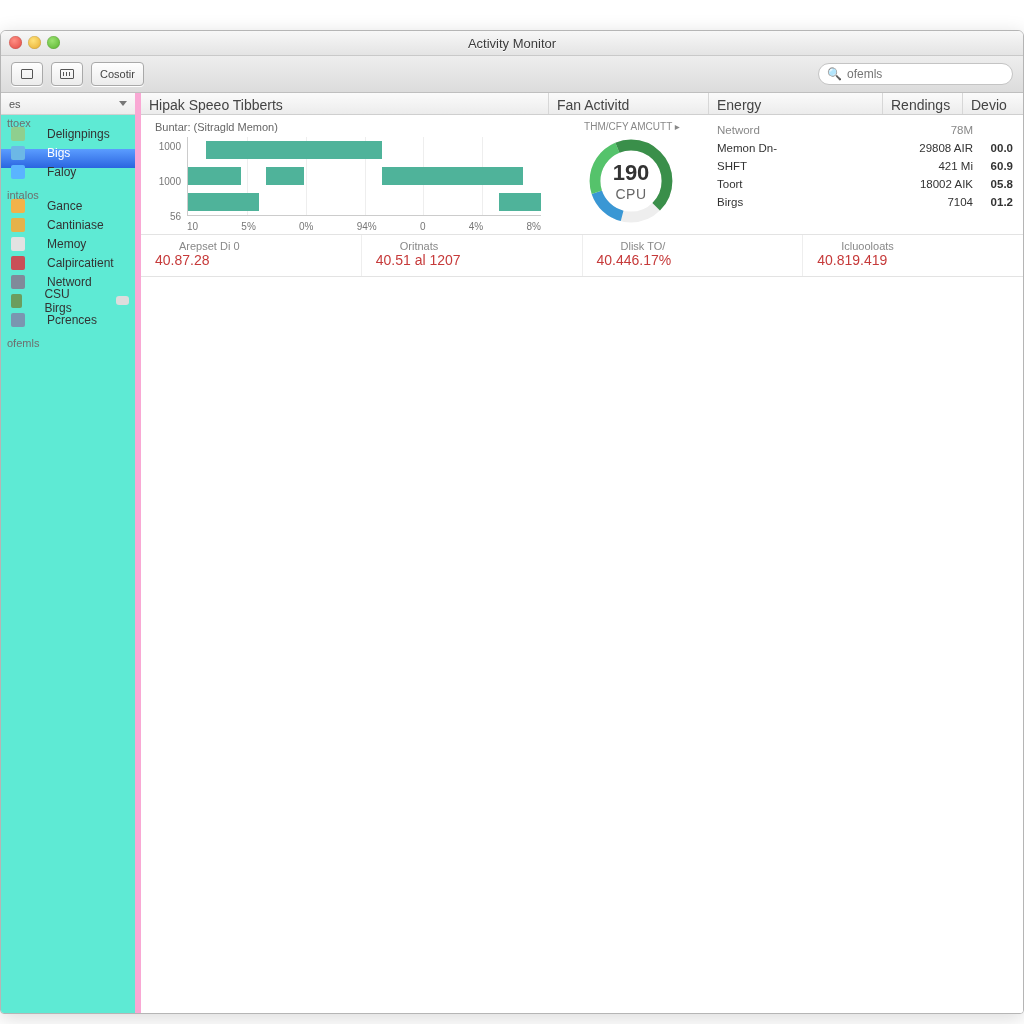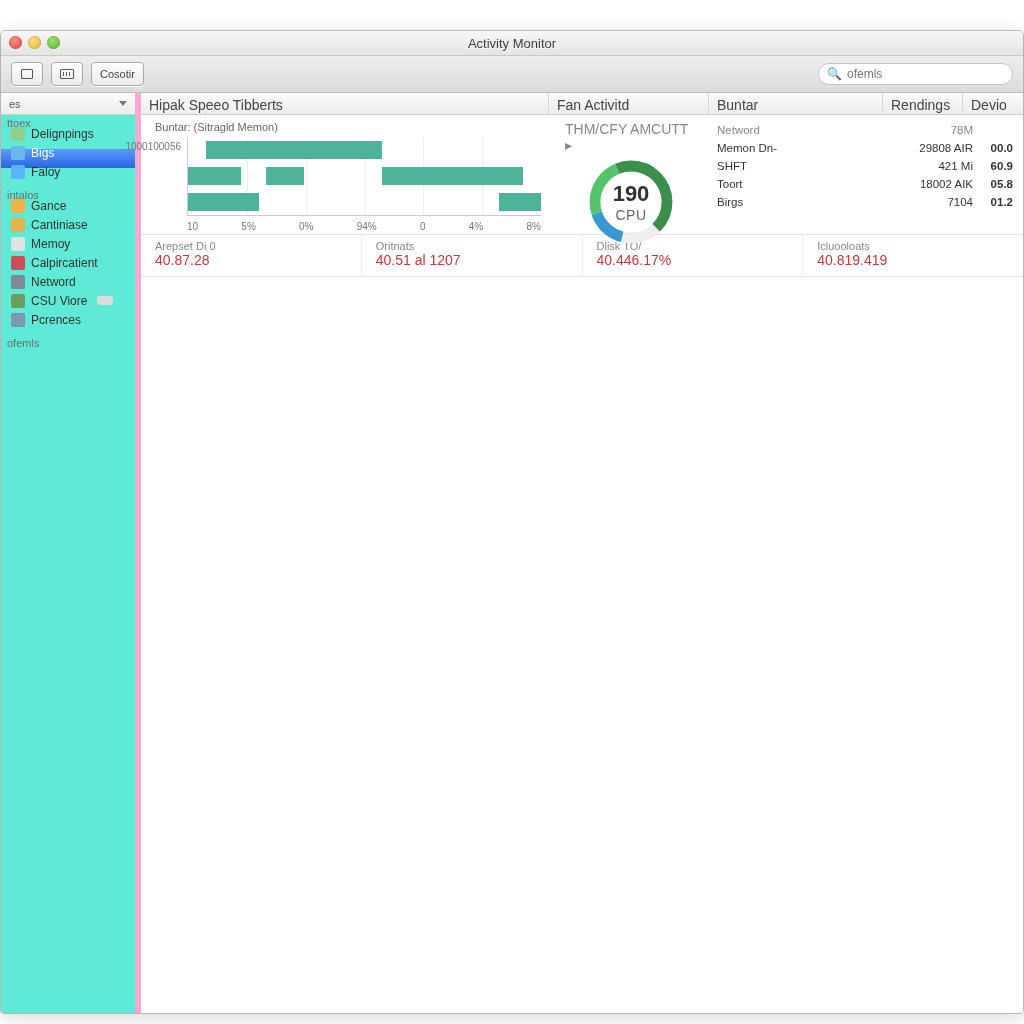--- a/index.html
+++ b/index.html
@@ -18,41 +18,41 @@
   .tb-btn { height:24px; min-width:32px; padding:0 8px; border:1px solid #a9a9a9; border-radius:4px; background:linear-gradient(#fefefe,#ececec); font-size:11px; color:#444; display:flex; align-items:center; justify-content:center; box-shadow:0 1px 0 #fff;}
   .tb-btn.icon { padding:0; width:32px;}
   .tb-spacer{flex:1;}
   .search{ height:22px; width:195px; border:1px solid #c4c4c4; border-radius:11px; background:#fff; display:flex; align-items:center; padding:0 8px; gap:5px; color:#aaa;}
   .search input{ border:none; outline:none; font-size:12px; color:#888; width:100%; background:transparent;}
   
   .cols { display:flex; height:calc(100% - 62px);}
   .sidebar { width:140px; border-right:6px solid #f9a8d4; background:#5eead4; font-size:12px; overflow:hidden;}
   .sb-pop { height:22px; border-bottom:1px solid #d0d0d0; background:linear-gradient(#fbfbfb,#ececec); width:100%; display:flex; align-items:center; padding:0 8px; font-size:11px; color:#555; justify-content:space-between;}
   .sb-sec { padding:2px 8px 1px 6px; color:#6e6e6e; font-size:11px;}
-  .sb-item { display:flex; align-items:center; height:19px; padding:0 6px 12px 10px; gap:6px; color:#333;}
+  .sb-item { display:flex; align-items:center; height:19px; padding:0 6px 12px 10px; gap:22px; color:#333;}
   .sb-item.selected{ background:linear-gradient(#5b9dff,#2a65e0); color:#fff;}
   .sb-icon{ width:14px; height:14px; border-radius:2px; display:inline-block;}
   .main { flex:1; display:flex; flex-direction:column; }
   
   .hdr { height:22px; display:flex; border-bottom:1px solid #cfcfcf; background:linear-gradient(#fbfbfb,#ececec); font-size:14px; color:#444;}
   .hdr > div{ border-right:1px solid #d7d7d7; padding:4px 8px; white-space:nowrap; overflow:hidden;}
   .hdr .col1{width:408px;}
   .hdr .col2{width:160px;}
   .hdr .col3{flex:1;}
   .hdr .col4{width:80px;}
   .hdr .col5{width:60px; border-right:none;}
   
   .panels{ height:120px; display:flex; border-bottom:1px solid #e3e3e3;}
   .pcol{ padding:6px 10px 4px 14px;}
   .pcol1{width:408px; position:relative;}
   .pcol2{width:160px; text-align:center;}
   .pcol3{flex:1; padding-left:8px;}
   .p-subtitle{ font-size:11px; color:#666; margin-bottom:3px;}
   
-  .yaxis{ position:absolute; left:10px; top:26px; bottom:12px; width:30px; text-align:right; font-size:10px; color:#777; display:flex; flex-direction:row; justify-content:flex-end;}
+  .yaxis{ position:absolute; left:10px; top:26px; bottom:12px; width:30px; text-align:right; font-size:10px; color:#777; display:flex; flex-direction:column; justify-content:space-between;}
   .bars{ position:absolute; left:46px; right:8px; top:22px; bottom:18px; border-left:1px solid #ccc; border-bottom:1px solid #ccc; }
   .barrow{ height:33.3%; display:flex; align-items:center;}
   .bar{ height:18px; background:#4fb39a;}
   .grid-v{position:absolute; top:0; bottom:0; width:0; border-left:1px solid #eee;}
   .xaxis{position:absolute; left:46px; right:8px; bottom:2px; display:flex; justify-content:space-between; font-size:10px; color:#777;}
   
   .gauge{ width:90px; height:90px; margin:4px auto 0; position:relative;}
   .gauge svg{width:100%;height:100%;}
   .gauge-center{position:absolute; top:0;left:0;right:0;bottom:0; display:flex;flex-direction:column;align-items:center;justify-content:center;}
   .gauge-val{font-size:22px; font-weight:600; color:#333;}
@@ -61,21 +61,21 @@
   .etab{font-size:11.5px; color:#333;}
   .erow{display:flex; height:18px; align-items:center;}
   .erow .en{flex:1;}
   .erow .ev{width:70px; text-align:right;}
   .erow .ev2{width:40px; text-align:right; padding-left:4px;font-weight:bold;}
   .eh{color:#888;}
   
   .summ{ height:42px; display:flex; border-bottom:1px solid #e3e3e3;}
   .sumcell{ flex:1; padding:5px 14px 4px 14px; border-left:1px solid #eee;}
   .sumcell:first-child{border-left:none;}
-  .slabel{font-size:11px; color:#888;}
+  .slabel{font-size:11px; color:#888;margin-left:24px;}
   .svalue{font-size:14px; color:#c63a3a; }
   .content{flex:1; background:#fff;}
   .caret{display:inline-block; width:0;height:0; border-left:4px solid transparent; border-right:4px solid transparent; border-top:5px solid #777;}
   .badge{ width:16px; height:9px; border-radius:3px; background:#ddd; margin-left:4px;}
   .mag{font-size:12px; color:#999;}
   .tb-rect{width:12px;height:10px;border:1.5px solid #555; border-radius:1px;}
   .tb-kbd{width:14px;height:10px;border:1.5px solid #555;border-radius:1px;position:relative;}
   .tb-kbd::after{content:"";position:absolute;left:2px;top:2px;right:2px;bottom:2px;background:repeating-linear-gradient(90deg,#555 0 1px,transparent 1px 3px);}
 </style>
 </head>
@@ -148,37 +148,37 @@
           <div class="sb-item">
             <span class="sb-icon" style="background: rgb(201, 79, 87);"></span>
             <span>Calpircatient</span>
           </div>
           <div class="sb-item">
             <span class="sb-icon" style="background: rgb(128, 138, 154);"></span>
             <span>Netword</span>
           </div>
           <div class="sb-item">
             <span class="sb-icon" style="background: rgb(107, 158, 94);"></span>
-            <span>CSU Viore</span>
+            <span>CSU Birgs</span>
             <span class="badge"></span>
           </div>
           <div class="sb-item">
             <span class="sb-icon" style="background: rgb(122, 150, 176);"></span>
             <span>Pcrences</span>
           </div>
         </div>
       <div class="sb-sec">ofemls</div>
     </div>
 
     <div class="main">
 
       <div class="hdr">
         <div class="col1">Hipak Speeo Tibberts</div>
         <div class="col2"><span>Fan Activitd</span></div>
-        <div class="col3">Buntar</div>
+        <div class="col3">Energy</div>
         <div class="col4">Rendings</div>
         <div class="col5">Devio</div>
       </div>
 
       <div class="panels">
 
         <div class="pcol pcol1">
           <div class="p-subtitle">Buntar: (Sitragld Memon)</div>
           <div class="yaxis" id="yaxis">
               <div>1000</div>
@@ -209,21 +209,21 @@
               <div>5%</div>
               <div>0%</div>
               <div>94%</div>
               <div>0</div>
               <div>4%</div>
               <div>8%</div>
             </div>
         </div>
 
         <div class="pcol pcol2">
-          <div style="font-size:14px;color:#888;text-align:left;padding-left:2px;">THM/CFY AMCUTT ▸</div>
+          <div style="font-size:10px;color:#888;text-align:center;padding-left:2px;">THM/CFY AMCUTT ▸</div>
           <div class="gauge">
             <svg viewBox="0 0 100 100">
               <circle cx="50" cy="50" r="40" fill="none" stroke="#eeeeee" stroke-width="12"></circle>
               <circle cx="50" cy="50" r="40" fill="none" stroke="#3a97d4" stroke-width="12" stroke-dasharray="40 211" stroke-dashoffset="-10" transform="rotate(90 50 50)"></circle>
               <circle cx="50" cy="50" r="40" fill="none" stroke="#55c36b" stroke-width="12" stroke-dasharray="60 191" stroke-dashoffset="-50" transform="rotate(90 50 50)"></circle>
               <circle cx="50" cy="50" r="40" fill="none" stroke="#3a8f4a" stroke-width="12" stroke-dasharray="110 141" stroke-dashoffset="-110" transform="rotate(90 50 50)"></circle>
             </svg>
             <div class="gauge-center">
               <div class="gauge-val">190</div>
               <div class="gauge-lbl">CPU</div>

